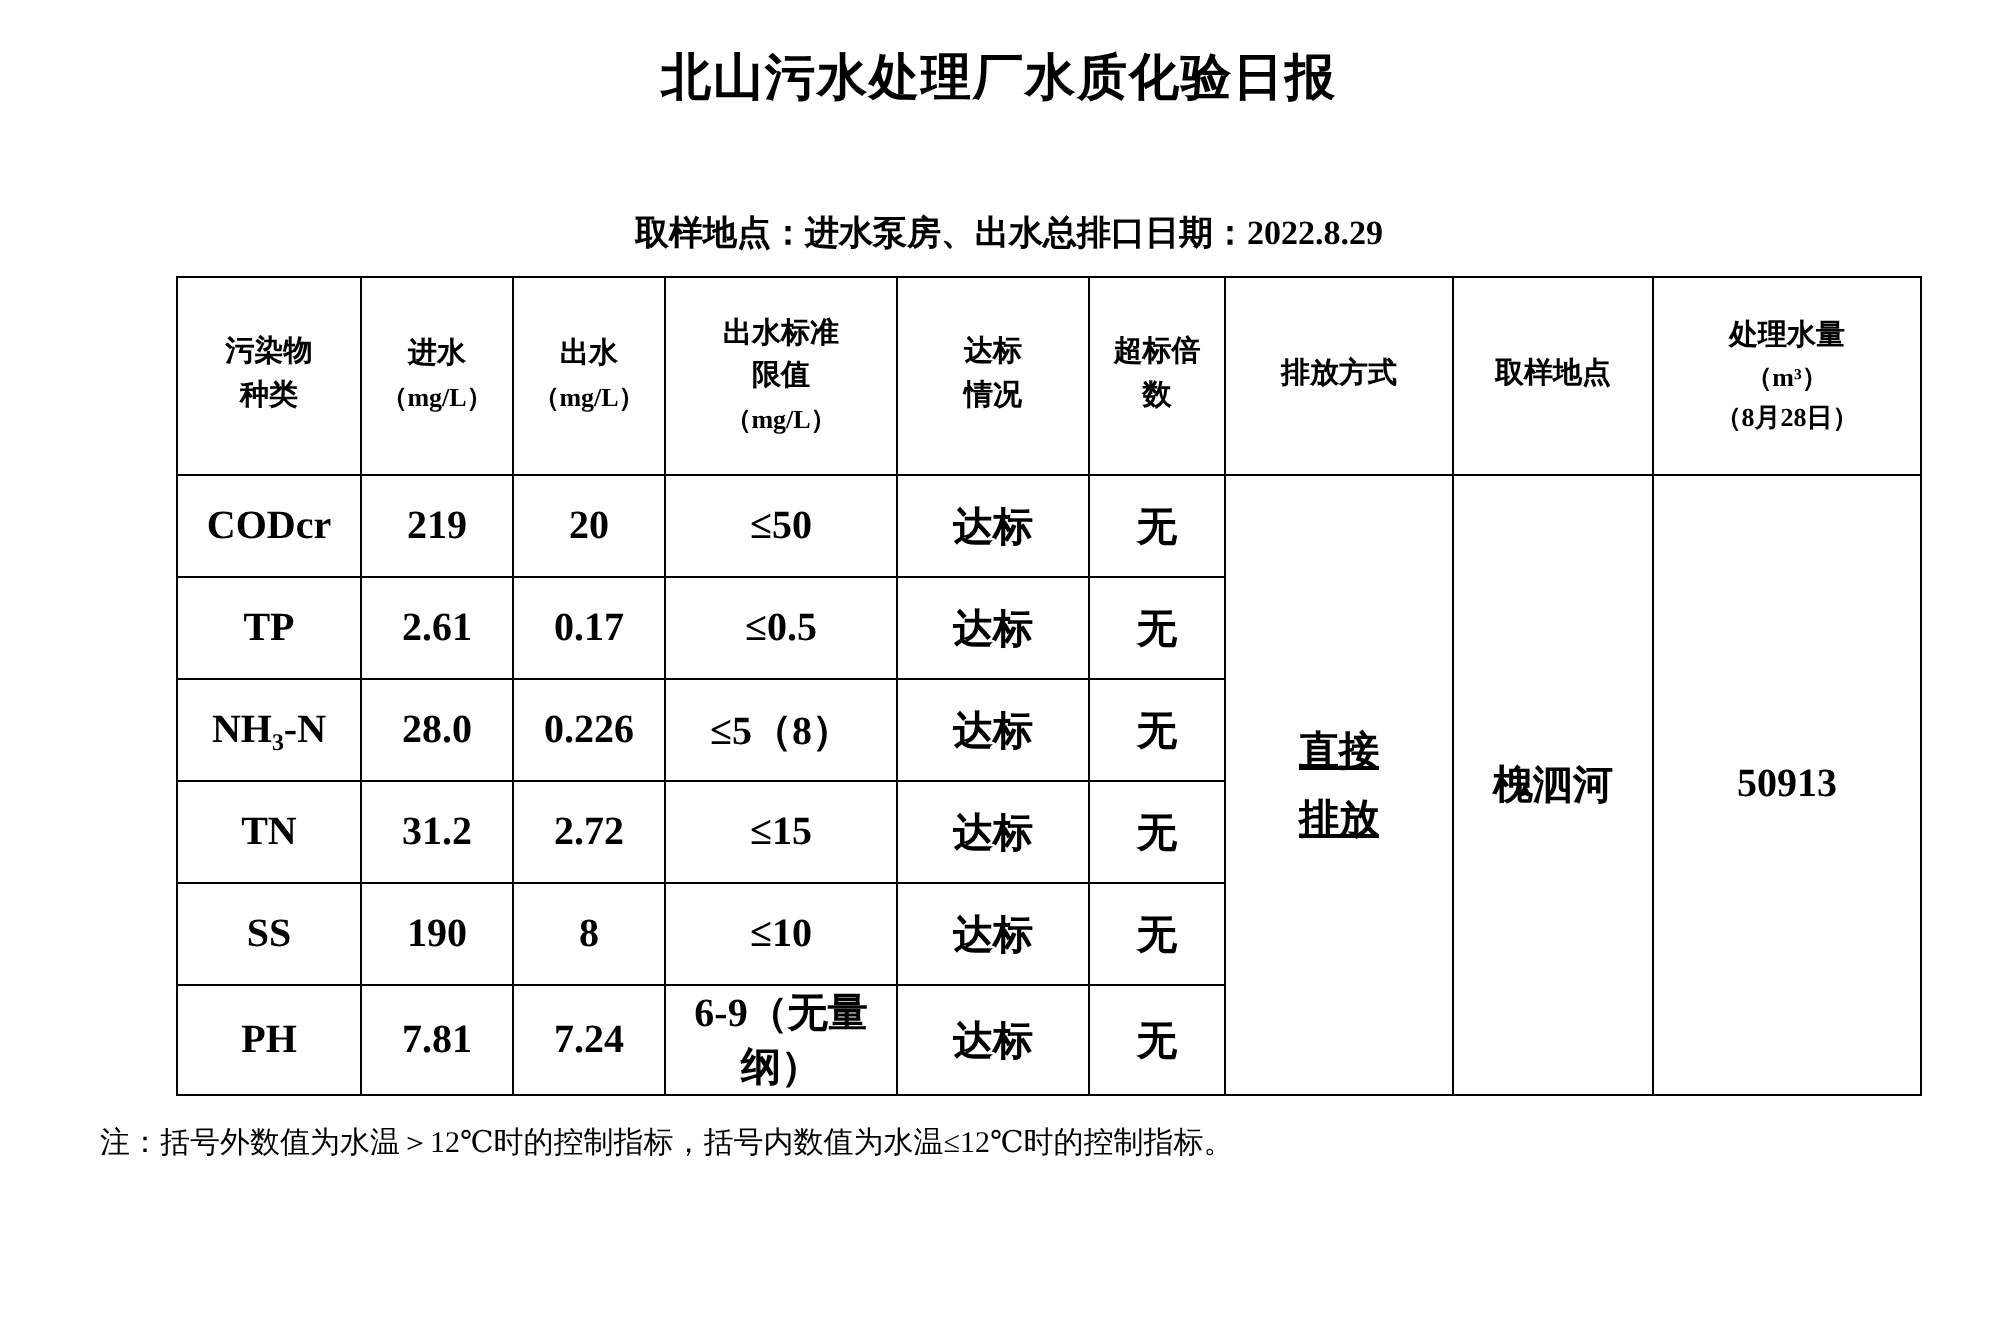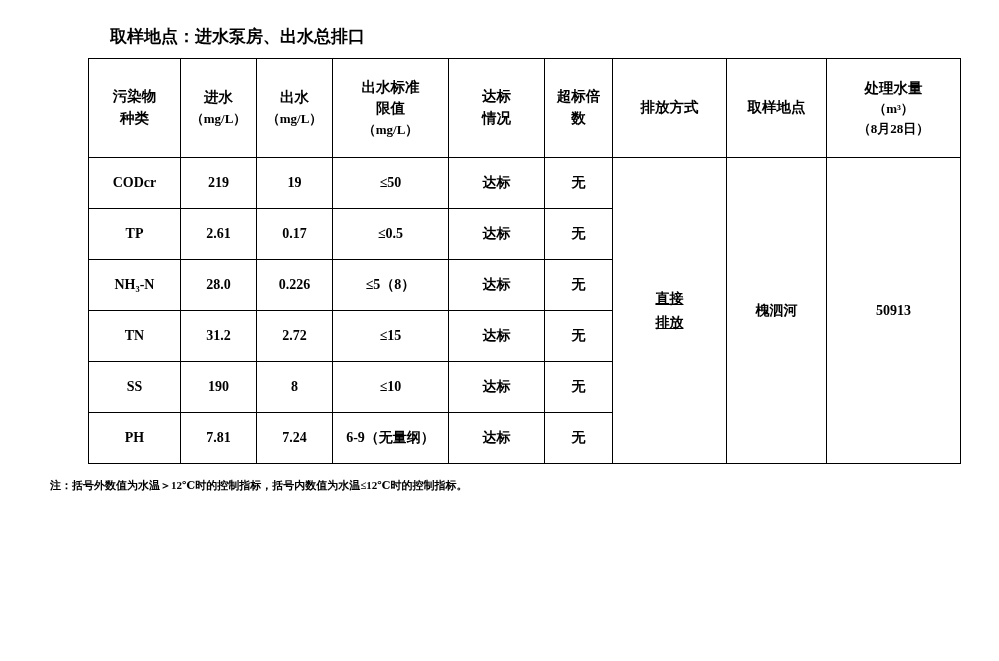--- a/index.html
+++ b/index.html
@@ -23,23 +23,23 @@
   .doc-title {
     text-align: center;
     font-size: 25px;
     font-weight: bold;
     letter-spacing: 1px;
     margin-top: 22px;
     font-family: "DejaVu Serif", "Liberation Serif", serif;
   }
   .meta-row {
     display: flex;
-    justify-content: space-between;
+    justify-content: center;
     align-items: flex-end;
-    margin: 25px 40px 10px 110px;
+    margin: 50px 40px 10px 110px;
     font-size: 17px;
     font-weight: bold;
   }
   .meta-left {
     font-size: 17px;
     font-weight: bold;
   }
   .meta-right {
     font-size: 17px;
     font-weight: bold;
@@ -60,53 +60,55 @@
     padding: 0;
     font-family: "Liberation Serif", "DejaVu Serif", serif;
   }
   table.report thead td {
     height: 98px;
     line-height: 1.5;
     font-size: 14.5px;
   }
   table.report tbody td {
     height: 50px;
-    font-size: 14px;
+    font-size: 20px;
   }
   .hdr-line { display: block; }
   .unit { font-size: 13px; }
   .col-w1 { width: 92px; }
   .col-w2 { width: 76px; }
   .col-w3 { width: 76px; }
   .col-w4 { width: 116px; }
   .col-w5 { width: 96px; }
   .col-w6 { width: 68px; }
   .col-w7 { width: 114px; }
   .col-w8 { width: 100px; }
   .col-w9 { width: 134px; }
   .big-number {
     font-size: 27px;
     font-weight: bold;
     font-family: "Liberation Serif", "DejaVu Serif", serif;
   }
   .stack-cell span { display: block; line-height: 1.7; text-decoration: underline; }
   .note {
     margin: 14px 0 0 50px;
-    font-size: 11px;
-    font-weight: bold;
+    font-size: 15px;
+    font-weight: normal;
   }
 </style>
 </head>
 <body>
 
 <div class="page">
 
+  <div class="doc-title">北山污水处理厂水质化验日报</div>
 
   <div class="meta-row">
     <div class="meta-left">取样地点：进水泵房、出水总排口</div>
+    <div class="meta-right">日期：2022.8.29</div>
   </div>
 
   <table class="report">
     <colgroup>
       <col class="col-w1">
         <col class="col-w2">
         <col class="col-w3">
         <col class="col-w4">
       <col class="col-w5">
         <col class="col-w6">
@@ -147,21 +149,21 @@
           <span class="hdr-line">处理水量</span>
           <span class="hdr-line unit">（m³）</span>
           <span class="hdr-line unit">（8月28日）</span>
         </td>
       </tr>
     </thead>
     <tbody>
       <tr>
         <td>CODcr</td>
         <td>219</td>
-        <td>19</td>
+        <td>20</td>
         <td>≤50</td>
         <td>达标</td>
         <td>无</td>
         <td class="stack-cell" rowspan="6">
           <span>直接</span>
           <span>排放</span>
         </td>
         <td rowspan="6">槐泗河</td>
         <td rowspan="6" class="big-number">50913</td>
       </tr>

